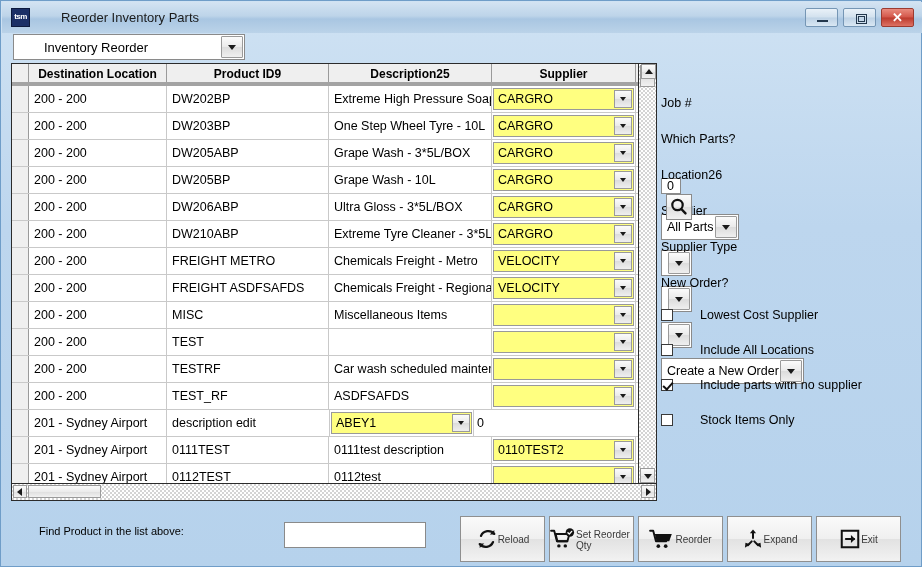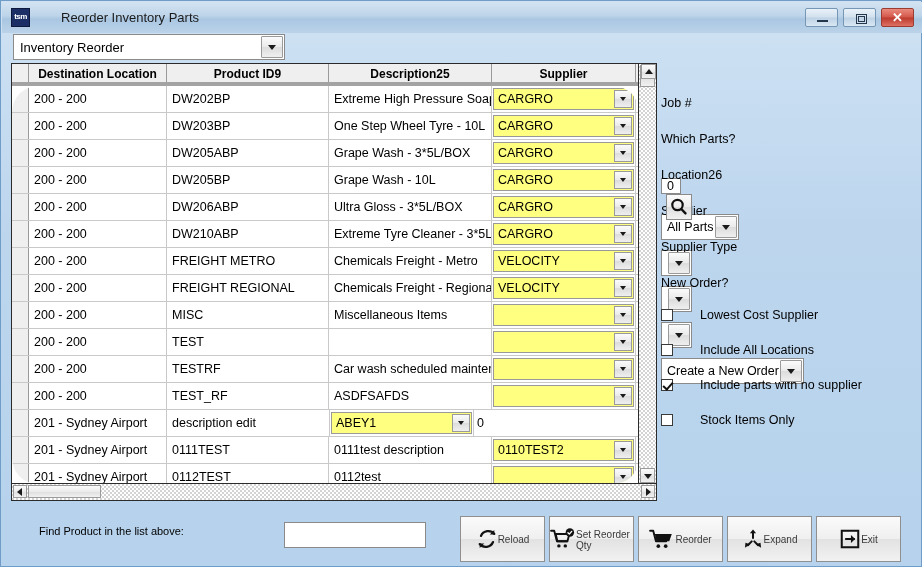--- a/index.html
+++ b/index.html
@@ -39,23 +39,23 @@
   .wbtn.close{
     border:1px solid #9c3b30;
     background:linear-gradient(to bottom,#e98b7e 0%,#d3564a 48%,#bc3a2d 52%,#dd7163 100%);
   }
   .wbtn .mn{position:absolute;left:11px;top:11px;width:11px;height:2px;background:#23384d;}
   .wbtn .mx{position:absolute;left:12px;top:5px;width:9px;height:8px;border:1px solid #23384d;}
   .wbtn .mx:after{content:"";position:absolute;left:1px;top:1px;right:1px;bottom:1px;border:1px solid #23384d;}
   .wbtn .cl{position:absolute;left:0;top:0;right:0;bottom:0;color:#fff;font-size:13px;font-weight:bold;line-height:17px;text-align:center;}
   
   .top-combo{
-    position:absolute;left:12px;top:33px;width:272px;height:26px;
+    position:absolute;left:12px;top:33px;width:232px;height:26px;
     box-sizing:border-box;background:#fff;border:1px solid #8a8a8a;
-    display:flex;align-items:center;
+    display:flex;align-items:center;padding-left:24px;
   }
   .top-combo .val{flex:1 1 auto;padding-left:6px;font-size:13px;}
   .cbtn{
     width:22px;height:22px;margin:1px;flex:0 0 auto;box-sizing:border-box;
     border:1px solid #9a9a9a;border-radius:1px;
     background:linear-gradient(to bottom,#fbfbfb 0%,#eaeaea 50%,#dcdcdc 51%,#efefef 100%);
     position:relative;
   }
   .cbtn:after{
     content:"";position:absolute;left:50%;top:50%;margin-left:-4px;margin-top:-2px;
@@ -74,21 +74,21 @@
     box-sizing:border-box;border-right:1px solid #9a9a9a;
     font-size:12px;font-weight:bold;text-align:center;line-height:21px;
     overflow:hidden;white-space:nowrap;
   }
   .c-gut{width:17px;flex:0 0 17px;}
   .c-dest{width:138px;flex:0 0 138px;}
   .c-prod{width:162px;flex:0 0 162px;}
   .c-desc{width:163px;flex:0 0 163px;}
   .c-sup{width:144px;flex:0 0 144px;}
   .c-st{width:22px;flex:0 0 22px;}
-  .grid-body{position:absolute;left:0;top:22px;right:17px;bottom:16px;overflow:hidden;border-radius:26px;}
+  .grid-body{position:absolute;left:0;top:22px;right:17px;bottom:16px;overflow:hidden;}
   .row{display:flex;height:27px;box-sizing:border-box;border-bottom:1px solid #c9c9c9;}
   .row .cell{
     box-sizing:border-box;border-right:1px solid #c9c9c9;
     padding-left:5px;line-height:26px;font-size:12.5px;
     overflow:hidden;white-space:nowrap;
   }
   .row .cell.gut{background:#efefef;border-right:1px solid #9a9a9a;padding:0;}
   .row .cell.sup{padding:0;position:relative;overflow:visible;}
   .row .cell.st{padding-left:3px;border-right:none;}
   .supbox{
@@ -308,21 +308,21 @@
             <span class="supbox">
               <span class="sv">VELOCITY</span>
               <span class="supbtn"></span>
             </span>
           </div>
           <div class="cell st c-st">0</div>
         </div>
         <div class="row">
           <div class="cell gut c-gut"></div>
           <div class="cell c-dest">200 - 200</div>
-          <div class="cell c-prod">FREIGHT REGIONAL</div>
+          <div class="cell c-prod">FREIGHT ASDFSAFDS</div>
           <div class="cell c-desc">Chemicals Freight - Regional</div>
           <div class="cell sup c-sup">
             <span class="supbox">
               <span class="sv">VELOCITY</span>
               <span class="supbtn"></span>
             </span>
           </div>
           <div class="cell st c-st">0</div>
         </div>
         <div class="row">

